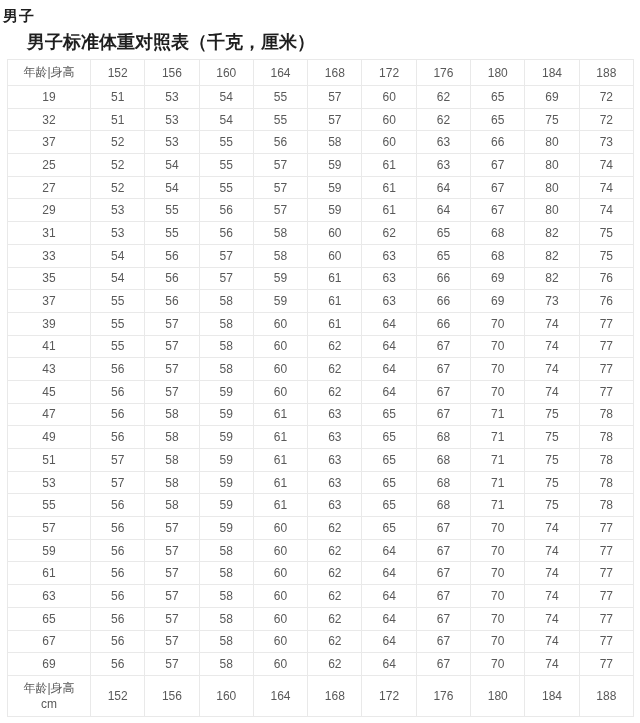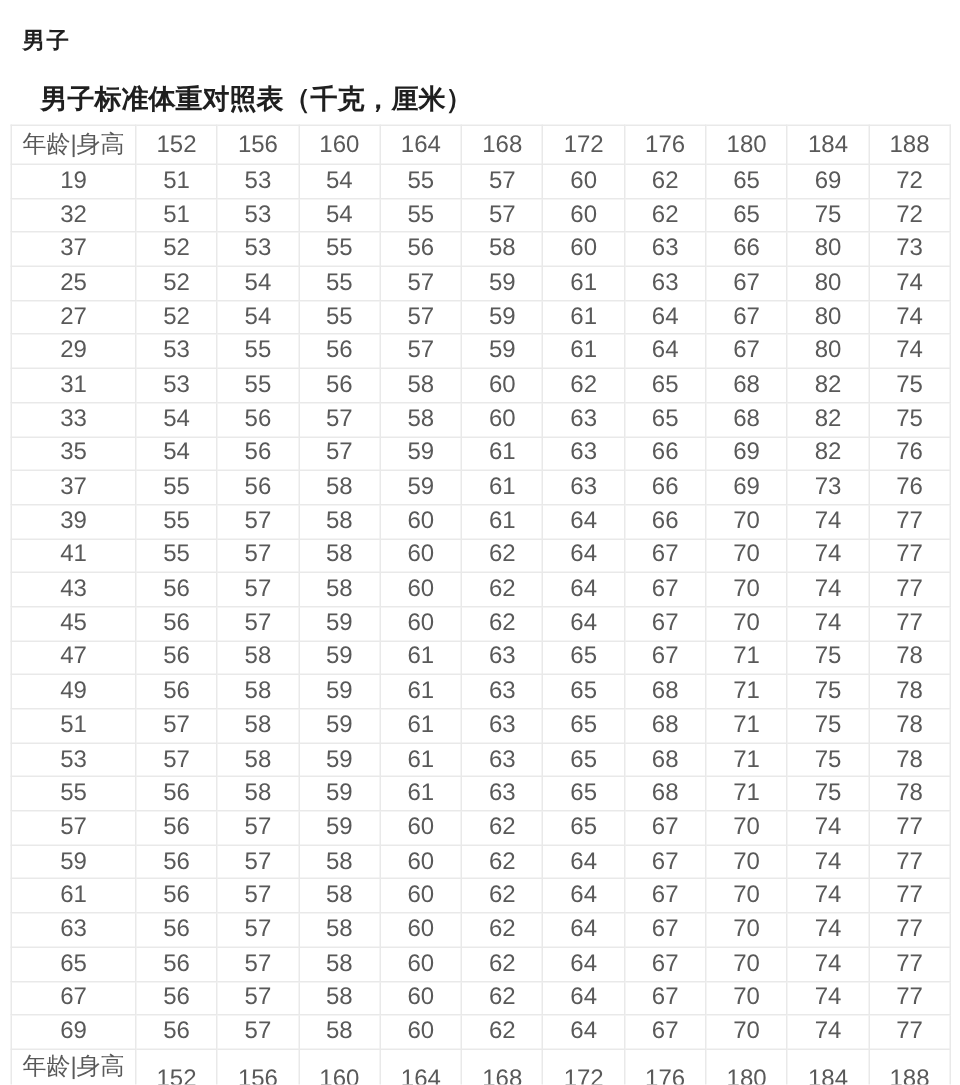--- a/index.html
+++ b/index.html
@@ -5,42 +5,42 @@
   html, body {
     margin: 0;
     padding: 0;
     width: 640px;
     height: 723px;
     overflow: hidden;
     background: #ffffff;
     font-family: "Liberation Sans", "DejaVu Sans", sans-serif;
   }
   .page-title {
-    margin: 12px;
+    margin: 0;
     padding: 6px 0 0 3px;
     font-size: 15px;
     line-height: 20px;
     font-weight: 700;
     color: #1f1f1f;
     letter-spacing: 1px;
   }
   .table-caption {
     padding: 8px 0 0 27px;
     font-size: 18px;
     line-height: 17px;
     font-weight: 700;
     color: #1f1f1f;
   }
   table.weight-table {
     border-collapse: collapse;
     table-layout: fixed;
     width: 627px;
     height: 658px;
     margin: 8px 0 0 7px;
-    font-size: 16px;
+    font-size: 12px;
     color: #595959;
     text-align: center;
   }
   table.weight-table th,
   table.weight-table td {
     border: 1px solid #e9e9e9;
     font-weight: 400;
     padding: 0;
     overflow: hidden;
     white-space: nowrap;

